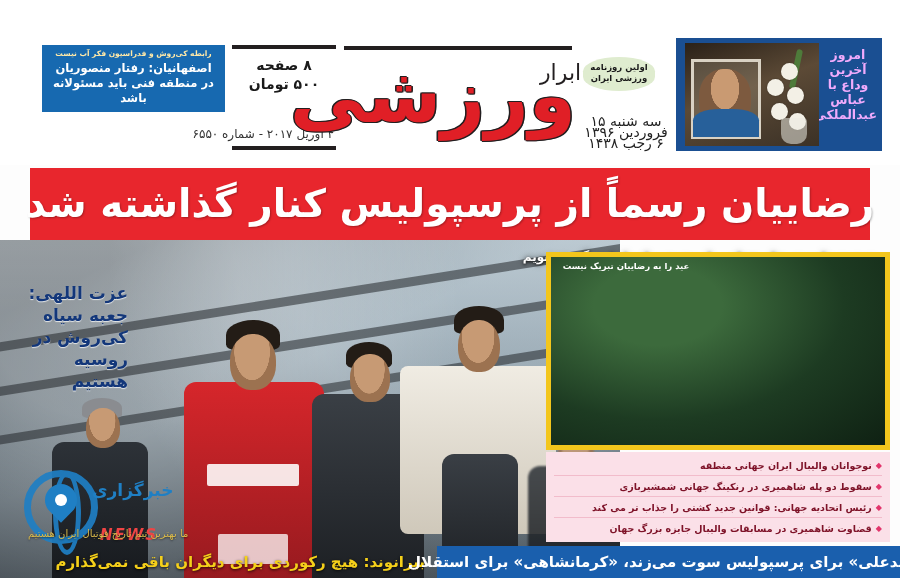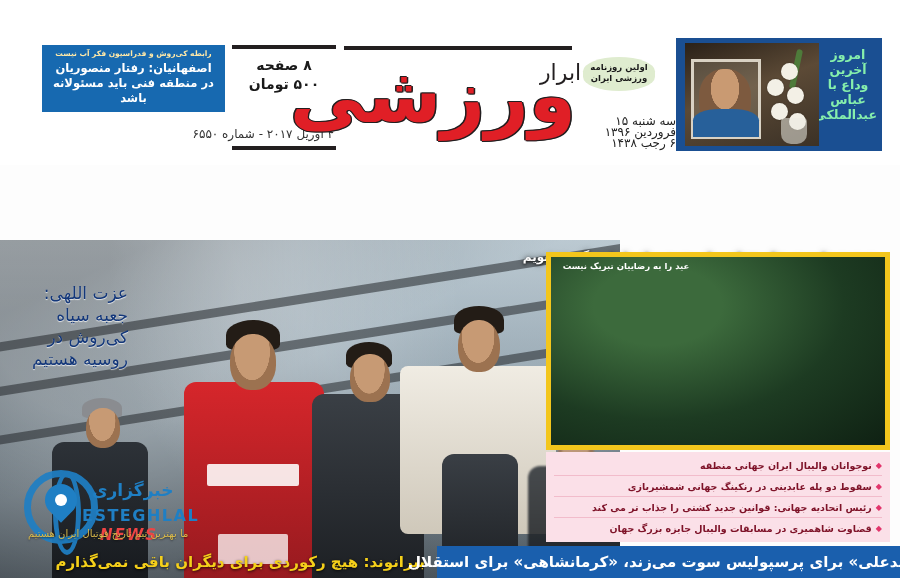--- a/index.html
+++ b/index.html
@@ -145,40 +145,41 @@
     font-weight: bold;
     line-height: 11px;
     text-align: center;
     padding-top: 5px;
     direction: rtl;
   }
   .dateline {
     position: absolute;
     left: 576px; top: 116px;
     width: 100px;
-    font-size: 12px;
+    text-align: center;
+    font-size: 14px;
     color: #222;
     line-height: 11px;
     direction: rtl;
   }
 
   
   .obit {
     position: absolute;
     left: 676px; top: 38px;
     width: 206px; height: 113px;
     background: #1a4f92;
     padding: 5px;
     display: flex;
     flex-direction: row;
     direction: rtl;
   }
   .obit-text {
     width: 58px;
-    color: #86efac;
+    color: #f0abfc;
     font-size: 12.5px;
     font-weight: bold;
     line-height: 15px;
     text-align: center;
     padding-top: 4px;
   }
   .obit-photo {
     position: relative;
     flex: 1;
     margin-left: 4px;
@@ -342,21 +343,21 @@
     direction: rtl;
     text-shadow: 0 1px 3px rgba(0,0,0,.85), 0 0 6px rgba(0,0,0,.6);
     white-space: nowrap;
   }
   .caption-left-title {
     position: absolute;
     left: 18px; top: 282px;
     width: 110px;
     color: #13377a;
     font-size: 17px;
-    font-weight: normal;
+    font-weight: bold;
     line-height: 22px;
     direction: rtl;
     text-align: right;
     text-shadow: 0 1px 1px rgba(255,255,255,.75);
   }
 
   
   .branko-box {
     position: absolute;
     left: 546px; top: 252px;
@@ -634,20 +635,23 @@
           <span style="left:22px;top:26px"></span>
           <span style="left:6px;top:42px"></span>
           <span style="left:24px;top:52px"></span>
         </div>
         <div class="obit-vase"></div>
       </div>
     </div>
   </div>
 
   <div class="hl-watermark">تهران</div>
+  <div class="headline-bar">
+    <div class="hl">رضاییان رسماً از پرسپولیس کنار گذاشته شد</div>
+  </div>
 
   <div class="photo-main">
     <div class="pitch-blur"></div>
 
     <div class="track-lines">
       <i style="top:0"></i>
       <i style="top:44px"></i>
       <i style="top:92px"></i>
     </div>
 
@@ -693,37 +697,36 @@
     </div>
   </div>
 
   <div class="bullets">
     <div class="bullet">
       <span class="dot">◆</span>
       <span>نوجوانان والیبال ایران جهانی منطقه</span>
     </div>
     <div class="bullet">
       <span class="dot">◆</span>
-      <span>سقوط دو پله عابدینی در رنکینگ جهانی شمشیربازی</span>
+      <span>سقوط دو پله شاهمیری در رنکینگ جهانی شمشیربازی</span>
     </div>
     <div class="bullet">
       <span class="dot">◆</span>
       <span>رئیس اتحادیه جهانی: قوانین جدید کشتی را جذاب تر می کند</span>
     </div>
     <div class="bullet">
       <span class="dot">◆</span>
       <span>قضاوت شاهمیری در مسابقات والیبال جایزه بزرگ جهان</span>
     </div>
   </div>
 
   <div class="bottom-yellow">بیرانوند: هیچ رکوردی برای دیگران باقی نمی‌گذارم</div>
   <div class="bottom-blue">«سیدعلی» برای پرسپولیس سوت می‌زند، «کرمانشاهی» برای استقلال</div>
 
   <div class="watermark">
     <div class="wm-globe"></div>
     <div class="wm-pin"></div>
     <div class="wm-fa">خبرگزاری</div>
-    <div class="wm-en">ESTEGHLAL</div>
     <div class="wm-news">NEWS</div>
     <div class="wm-tag">ما بهترین تیم تاریخ فوتبال ایران هستیم</div>
   </div>
 
 </div>
 
 </body></html>

